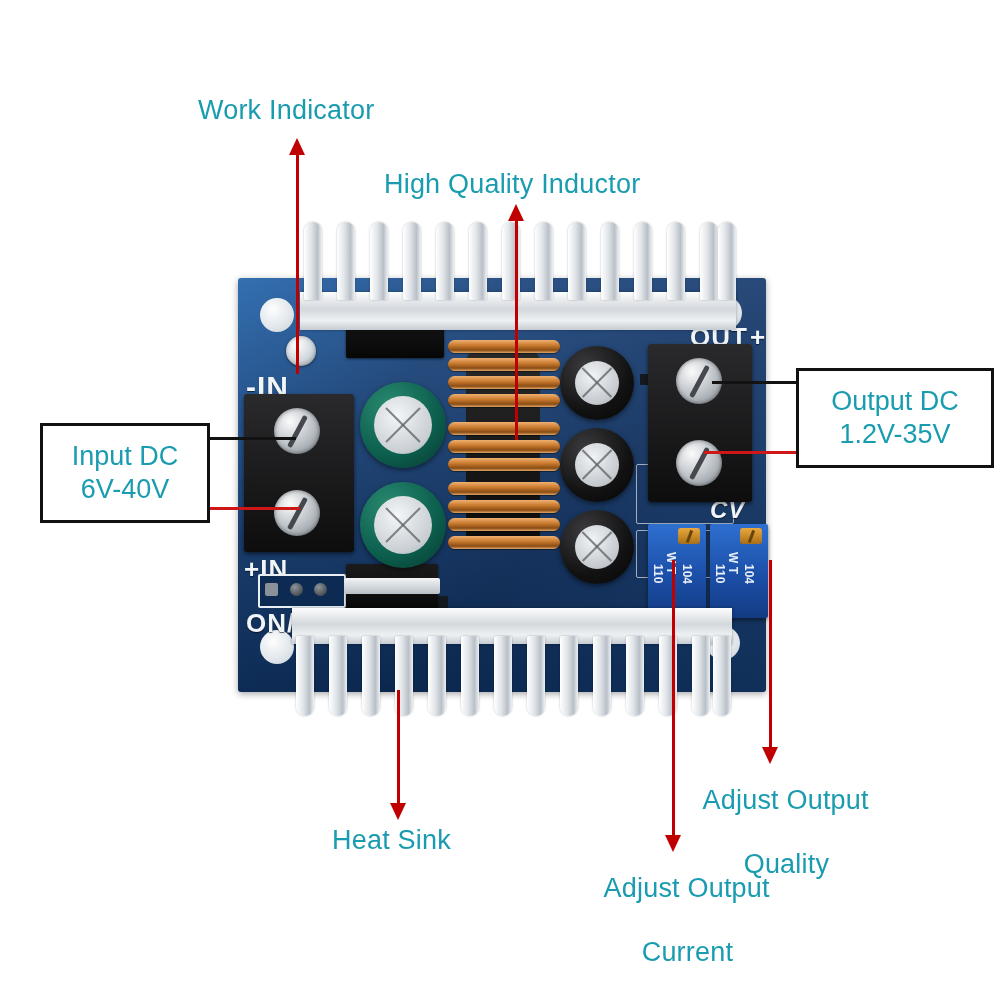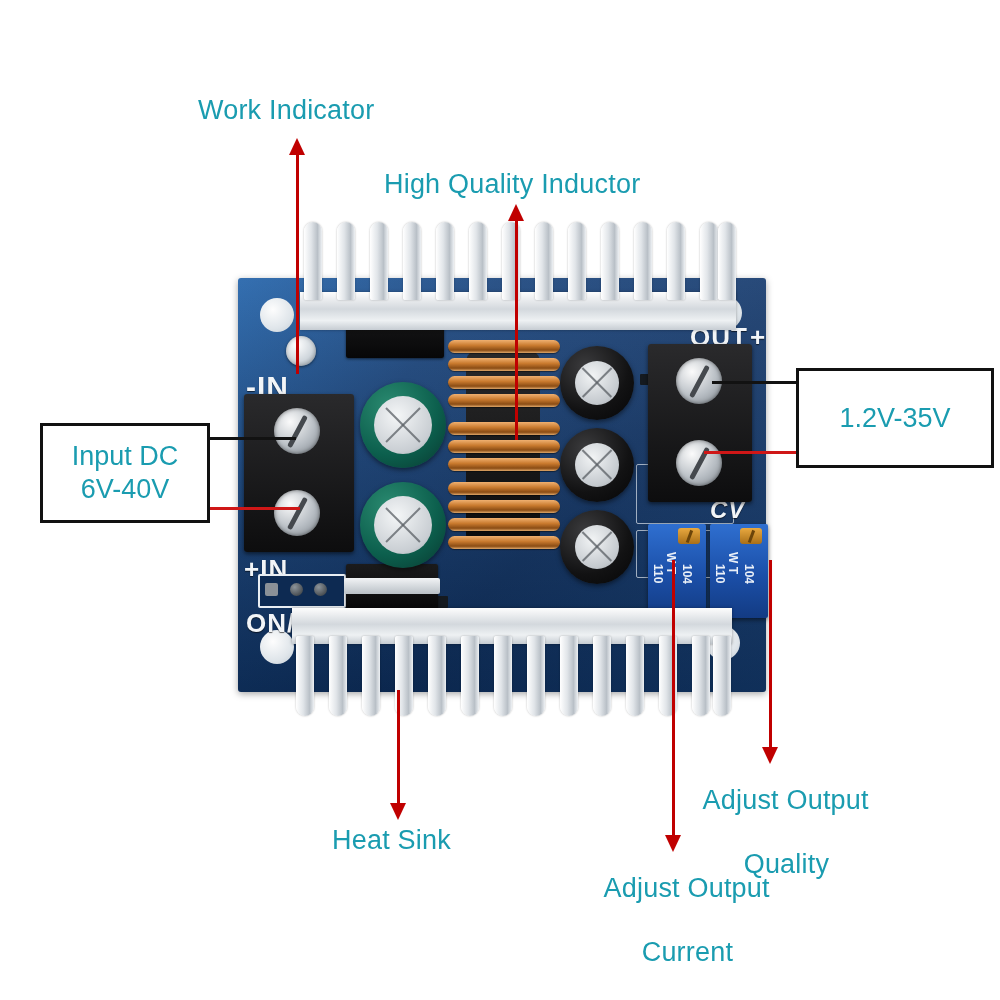--- a/index.html
+++ b/index.html
@@ -255,20 +255,21 @@
   <div class="vline" style="left:514.5px;top:218px;height:222px;"></div>
 
   <div class="boxlabel" style="left:40px;top:423px;width:170px;height:100px;">
     <div>Input DC</div>
     <div>6V-40V</div>
   </div>
   <div class="hline black" style="left:208px;top:437px;width:88px;"></div>
   <div class="hline red" style="left:208px;top:507px;width:92px;"></div>
 
   <div class="boxlabel" style="left:796px;top:368px;width:198px;height:100px;">
+    <div>Output DC</div>
     <div>1.2V-35V</div>
   </div>
   <div class="hline black" style="left:712px;top:381px;width:86px;"></div>
   <div class="hline red" style="left:704px;top:451px;width:94px;"></div>
 
   <div class="vline" style="left:396.5px;top:690px;height:114px;"></div>
   <div class="arrowhead arrow-down" style="left:390px;top:803px;"></div>
   <div class="label" style="left:332px;top:824px;">Heat Sink</div>
 
   <div class="vline" style="left:671.5px;top:560px;height:278px;"></div>

